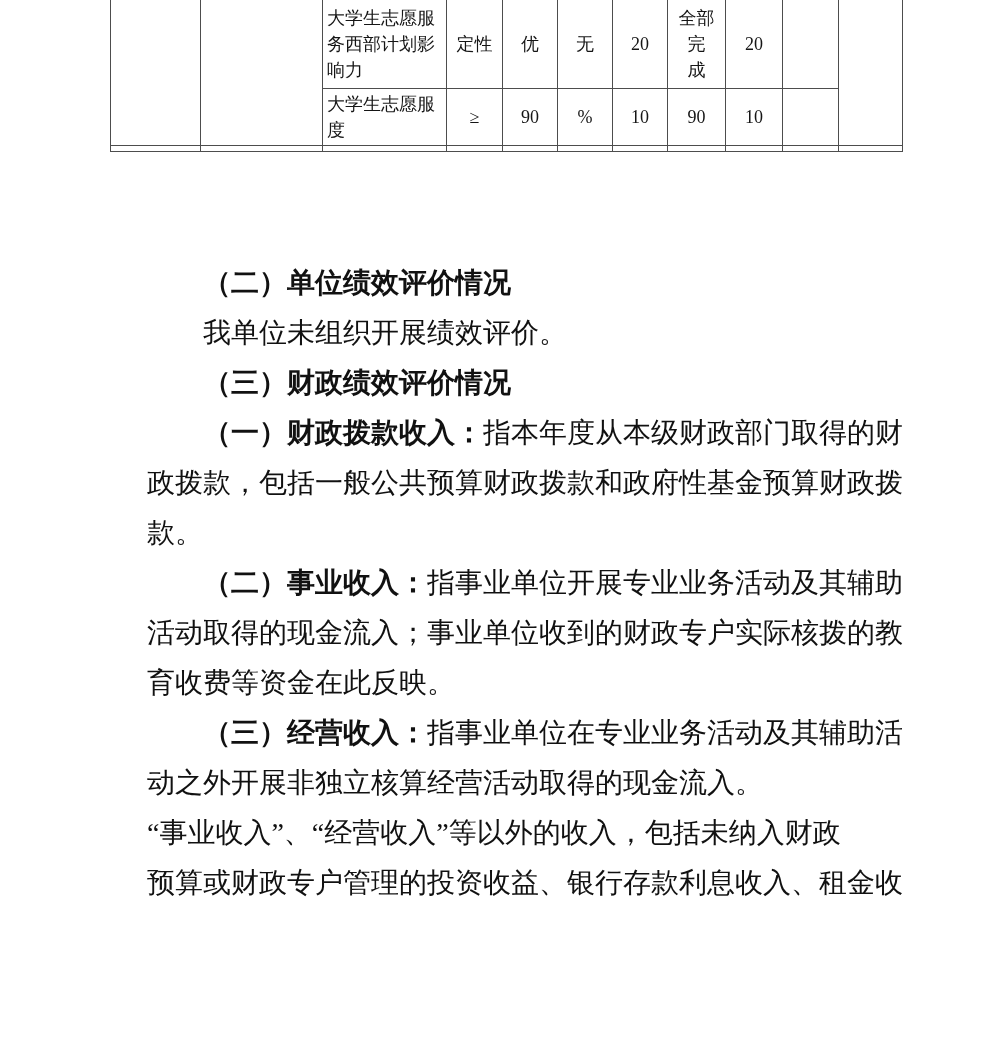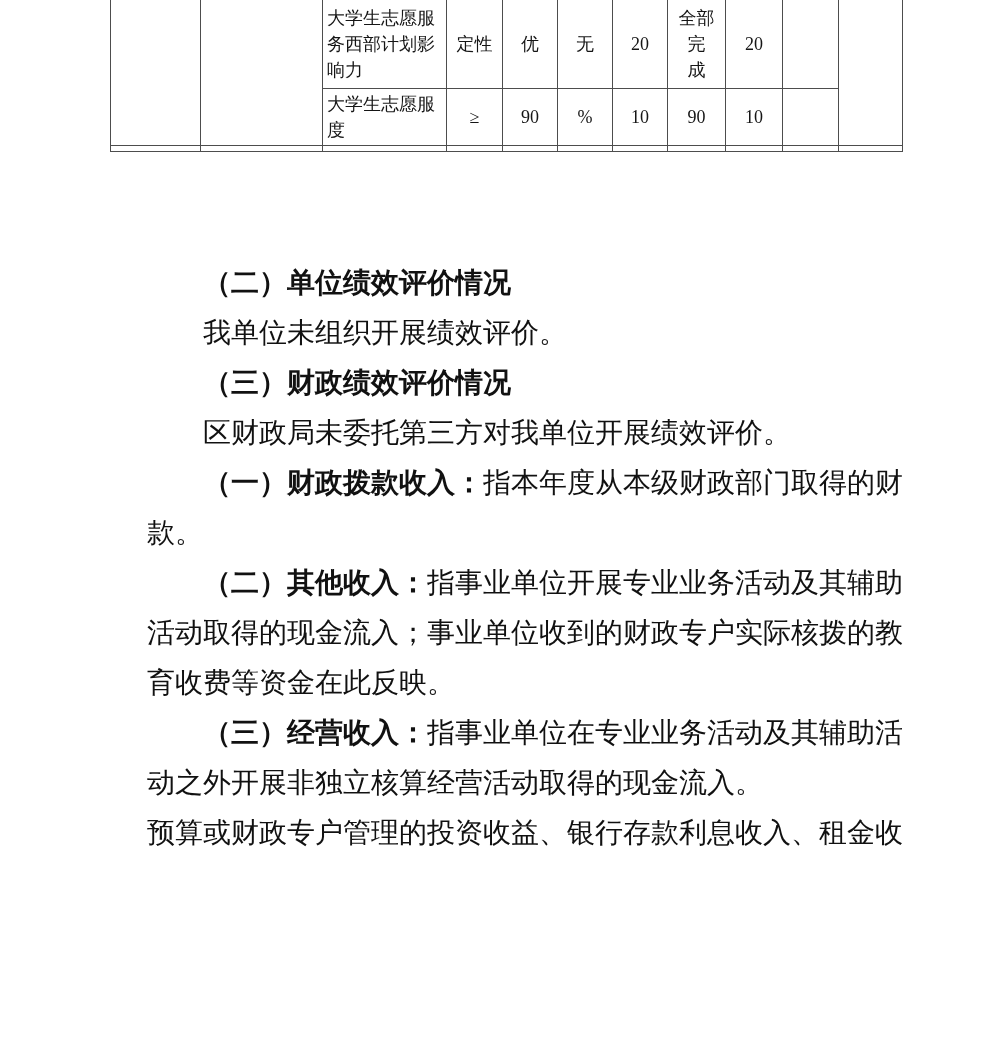--- a/index.html
+++ b/index.html
@@ -121,22 +121,23 @@
     <td></td>
     <td></td>
   </tr>
 </tbody>
   </table>
 
 <div class="body-text">
     <div class="tline indent"><span class="b">（二）单位绩效评价情况</span></div>
     <div class="tline indent"><span>我单位未组织开展绩效评价。</span></div>
     <div class="tline indent"><span class="b">（三）财政绩效评价情况</span></div>
-    <div class="tline indent"><span>区财政局未委托第三方对我单位开展绩效评价。</span></div>
     <div class="tline indent"><span class="b">（一）财政拨款收入：</span><span>指本年度从本级财政部门取得的财</span></div>
+    <div class="tline"><span>政拨款，包括一般公共预算财政拨款和政府性基金预算财政拨</span></div>
     <div class="tline"><span>款。</span></div>
-    <div class="tline indent"><span class="b">（二）其他收入：</span><span>指事业单位开展专业业务活动及其辅助</span></div>
+    <div class="tline indent"><span class="b">（二）事业收入：</span><span>指事业单位开展专业业务活动及其辅助</span></div>
     <div class="tline"><span>活动取得的现金流入；事业单位收到的财政专户实际核拨的教</span></div>
     <div class="tline"><span>育收费等资金在此反映。</span></div>
     <div class="tline indent"><span class="b">（三）经营收入：</span><span>指事业单位在专业业务活动及其辅助活</span></div>
     <div class="tline"><span>动之外开展非独立核算经营活动取得的现金流入。</span></div>
+    <div class="tline"><span>“事业收入”、“经营收入”等以外的收入，包括未纳入财政</span></div>
     <div class="tline"><span>预算或财政专户管理的投资收益、银行存款利息收入、租金收</span></div>
   </div>
 
 </body></html>

